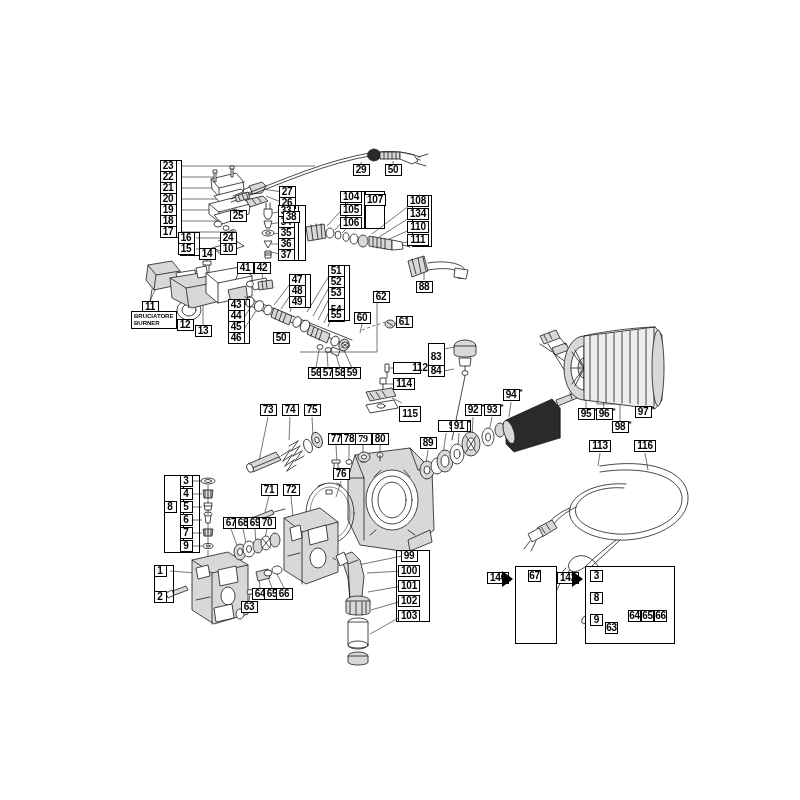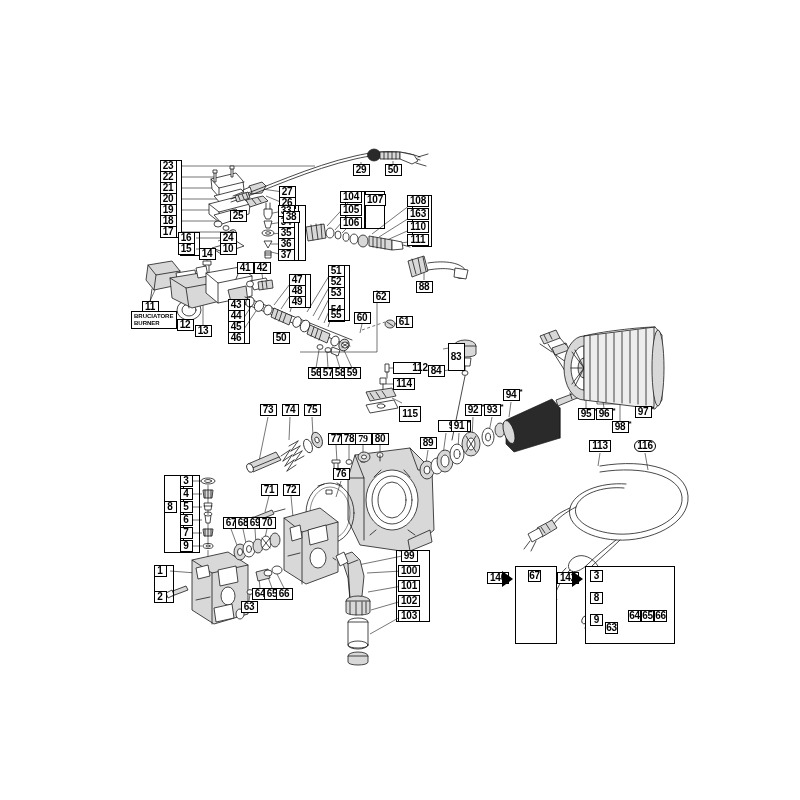--- a/index.html
+++ b/index.html
@@ -641,21 +641,21 @@
       <div class="lbl" style="left: 277.5px; top: 238px; width: 17px; height: 12px;">36</div>
       <div class="lbl" style="left: 277.5px; top: 249px; width: 17px; height: 12px;">37</div>
       <div class="lbl" style="left: 282.5px; top: 211px; width: 17px; height: 12px;">38</div>
       <div class="lbl" style="left: 352.5px; top: 164px; width: 17px; height: 12px;">29</div>
       <div class="lbl" style="left: 384.5px; top: 164px; width: 17px; height: 12px;">50</div>
       <div class="lbl" style="left: 340px; top: 191px; width: 22px; height: 12px;">104</div>
       <div class="lbl" style="left: 340px; top: 204px; width: 22px; height: 12px;">105</div>
       <div class="lbl" style="left: 340px; top: 217px; width: 22px; height: 12px;">106</div>
       <div class="lbl" style="left: 364px; top: 194px; width: 22px; height: 12px;">107</div>
       <div class="lbl" style="left: 407px; top: 195px; width: 22px; height: 12px;">108</div>
-      <div class="lbl" style="left: 407px; top: 208px; width: 22px; height: 12px;">163</div>
+      <div class="lbl" style="left: 407px; top: 208px; width: 22px; height: 12px;">134</div>
       <div class="lbl" style="left: 407px; top: 221px; width: 22px; height: 12px;">110</div>
       <div class="lbl" style="left: 407px; top: 234px; width: 22px; height: 12px;">111</div>
       <div class="lbl" style="left: 415.5px; top: 281px; width: 17px; height: 12px;">88</div>
       <div class="lbl" style="left: 141.5px; top: 301px; width: 17px; height: 12px;">11</div>
       <div class="lbl" style="left: 176.5px; top: 319px; width: 17px; height: 12px;">12</div>
       <div class="lbl" style="left: 194.5px; top: 325px; width: 17px; height: 12px;">13</div>
       <div class="lbl" style="left: 236.5px; top: 262px; width: 17px; height: 12px;">41</div>
       <div class="lbl" style="left: 253.5px; top: 262px; width: 17px; height: 12px;">42</div>
       <div class="lbl" style="left: 227.5px; top: 299px; width: 17px; height: 12px;">43</div>
       <div class="lbl" style="left: 227.5px; top: 310px; width: 17px; height: 12px;">44</div>
@@ -673,21 +673,21 @@
       <div class="lbl" style="left: 307.5px; top: 367px; width: 17px; height: 12px;">56</div>
       <div class="lbl" style="left: 319.5px; top: 367px; width: 17px; height: 12px;">57</div>
       <div class="lbl" style="left: 331.5px; top: 367px; width: 17px; height: 12px;">58</div>
       <div class="lbl" style="left: 343.5px; top: 367px; width: 17px; height: 12px;">59</div>
       <div class="lbl" style="left: 353.5px; top: 312px; width: 17px; height: 12px;">60</div>
       <div class="lbl" style="left: 395.5px; top: 316px; width: 17px; height: 12px;">61</div>
       <div class="lbl" style="left: 372.5px; top: 291px; width: 17px; height: 12px;">62</div>
       <div class="lbl" style="left: 393px; top: 362px; width: 22px; height: 12px; padding-left: 26px;">112</div>
       <div class="lbl" style="left: 393px; top: 378px; width: 22px; height: 12px;">114</div>
       <div class="lbl" style="left: 399px; top: 406px; width: 22px; height: 16px;">115</div>
-      <div class="lbl" style="left: 427.5px; top: 343px; width: 17px; height: 28px; margin-left: 20px;">83</div>
+      <div class="lbl" style="left: 427.5px; top: 343px; width: 17px; height: 28px;">83</div>
       <div class="lbl" style="left: 427.5px; top: 365px; width: 17px; height: 12px;">84</div>
       <div class="lbl" style="left: 259.5px; top: 404px; width: 17px; height: 12px;">73</div>
       <div class="lbl" style="left: 281.5px; top: 404px; width: 17px; height: 12px;">74</div>
       <div class="lbl" style="left: 303.5px; top: 404px; width: 17px; height: 12px;">75</div>
       <div class="lbl" style="left: 260.5px; top: 484px; width: 17px; height: 12px;">71</div>
       <div class="lbl" style="left: 282.5px; top: 484px; width: 17px; height: 12px;">72</div>
       <div class="lbl" style="left: 332.5px; top: 468px; width: 17px; height: 12px;">76</div>
       <div class="lbl" style="left: 327.5px; top: 433px; width: 17px; height: 12px;">77</div>
       <div class="lbl" style="left: 340.5px; top: 433px; width: 17px; height: 12px; position: absolute;">78<span style="position: absolute; left: 16px; top: -2px; font-size: 8px; font-weight: bold;">*</span></div>
       <div class="lbl" style="left: 354.5px; top: 433px; width: 17px; height: 12px; font-family: Liberation Serif, serif;">79</div>
@@ -696,21 +696,21 @@
       <div class="lbl" style="left: 437.5px; top: 420px; width: 33px; height: 12px;">90</div>
       <div class="lbl" style="left: 450.5px; top: 420px; width: 17px; height: 12px; position: absolute;">91<span style="position: absolute; left: 16px; top: -2px; font-size: 8px; font-weight: bold;">*</span></div>
       <div class="lbl" style="left: 464.5px; top: 404px; width: 17px; height: 12px; position: absolute;">92<span style="position: absolute; left: 16px; top: -2px; font-size: 8px; font-weight: bold;">*</span></div>
       <div class="lbl" style="left: 483.5px; top: 404px; width: 17px; height: 12px; position: absolute;">93<span style="position: absolute; left: 16px; top: -2px; font-size: 8px; font-weight: bold;">*</span></div>
       <div class="lbl" style="left: 502.5px; top: 389px; width: 17px; height: 12px; position: absolute;">94<span style="position: absolute; left: 16px; top: -2px; font-size: 8px; font-weight: bold;">*</span></div>
       <div class="lbl" style="left: 577.5px; top: 408px; width: 17px; height: 12px; position: absolute;">95<span style="position: absolute; left: 16px; top: -2px; font-size: 8px; font-weight: bold;">*</span></div>
       <div class="lbl" style="left: 595.5px; top: 408px; width: 17px; height: 12px; position: absolute;">96<span style="position: absolute; left: 16px; top: -2px; font-size: 8px; font-weight: bold;">*</span></div>
       <div class="lbl" style="left: 634.5px; top: 406px; width: 17px; height: 12px; position: absolute; text-align: right;">97<span style="position: absolute; left: 16px; top: -2px; font-size: 8px; font-weight: bold;">*</span></div>
       <div class="lbl" style="left: 611.5px; top: 421px; width: 17px; height: 12px; position: absolute;">98<span style="position: absolute; left: 16px; top: -2px; font-size: 8px; font-weight: bold;">*</span></div>
       <div class="lbl" style="left: 589px; top: 440px; width: 22px; height: 12px;">113</div>
-      <div class="lbl" style="left: 634px; top: 440px; width: 22px; height: 12px; border-radius: 6px;">116</div>
+      <div class="lbl" style="left: 634px; top: 440px; width: 22px; height: 12px;">116</div>
       <div class="lbl" style="left: 153.5px; top: 565px; width: 13px; height: 12px;">1</div>
       <div class="lbl" style="left: 153.5px; top: 591px; width: 13px; height: 12px;">2</div>
       <div class="lbl" style="left: 179.5px; top: 475px; width: 13px; height: 12px;">3</div>
       <div class="lbl" style="left: 179.5px; top: 488px; width: 13px; height: 12px;">4</div>
       <div class="lbl" style="left: 179.5px; top: 501px; width: 13px; height: 12px;">5</div>
       <div class="lbl" style="left: 179.5px; top: 514px; width: 13px; height: 12px;">6</div>
       <div class="lbl" style="left: 179.5px; top: 527px; width: 13px; height: 12px;">7</div>
       <div class="lbl" style="left: 163.5px; top: 501px; width: 13px; height: 12px;">8</div>
       <div class="lbl" style="left: 179.5px; top: 540px; width: 13px; height: 12px;">9</div>
       <div class="lbl" style="left: 240.5px; top: 601px; width: 17px; height: 12px;">63</div>

